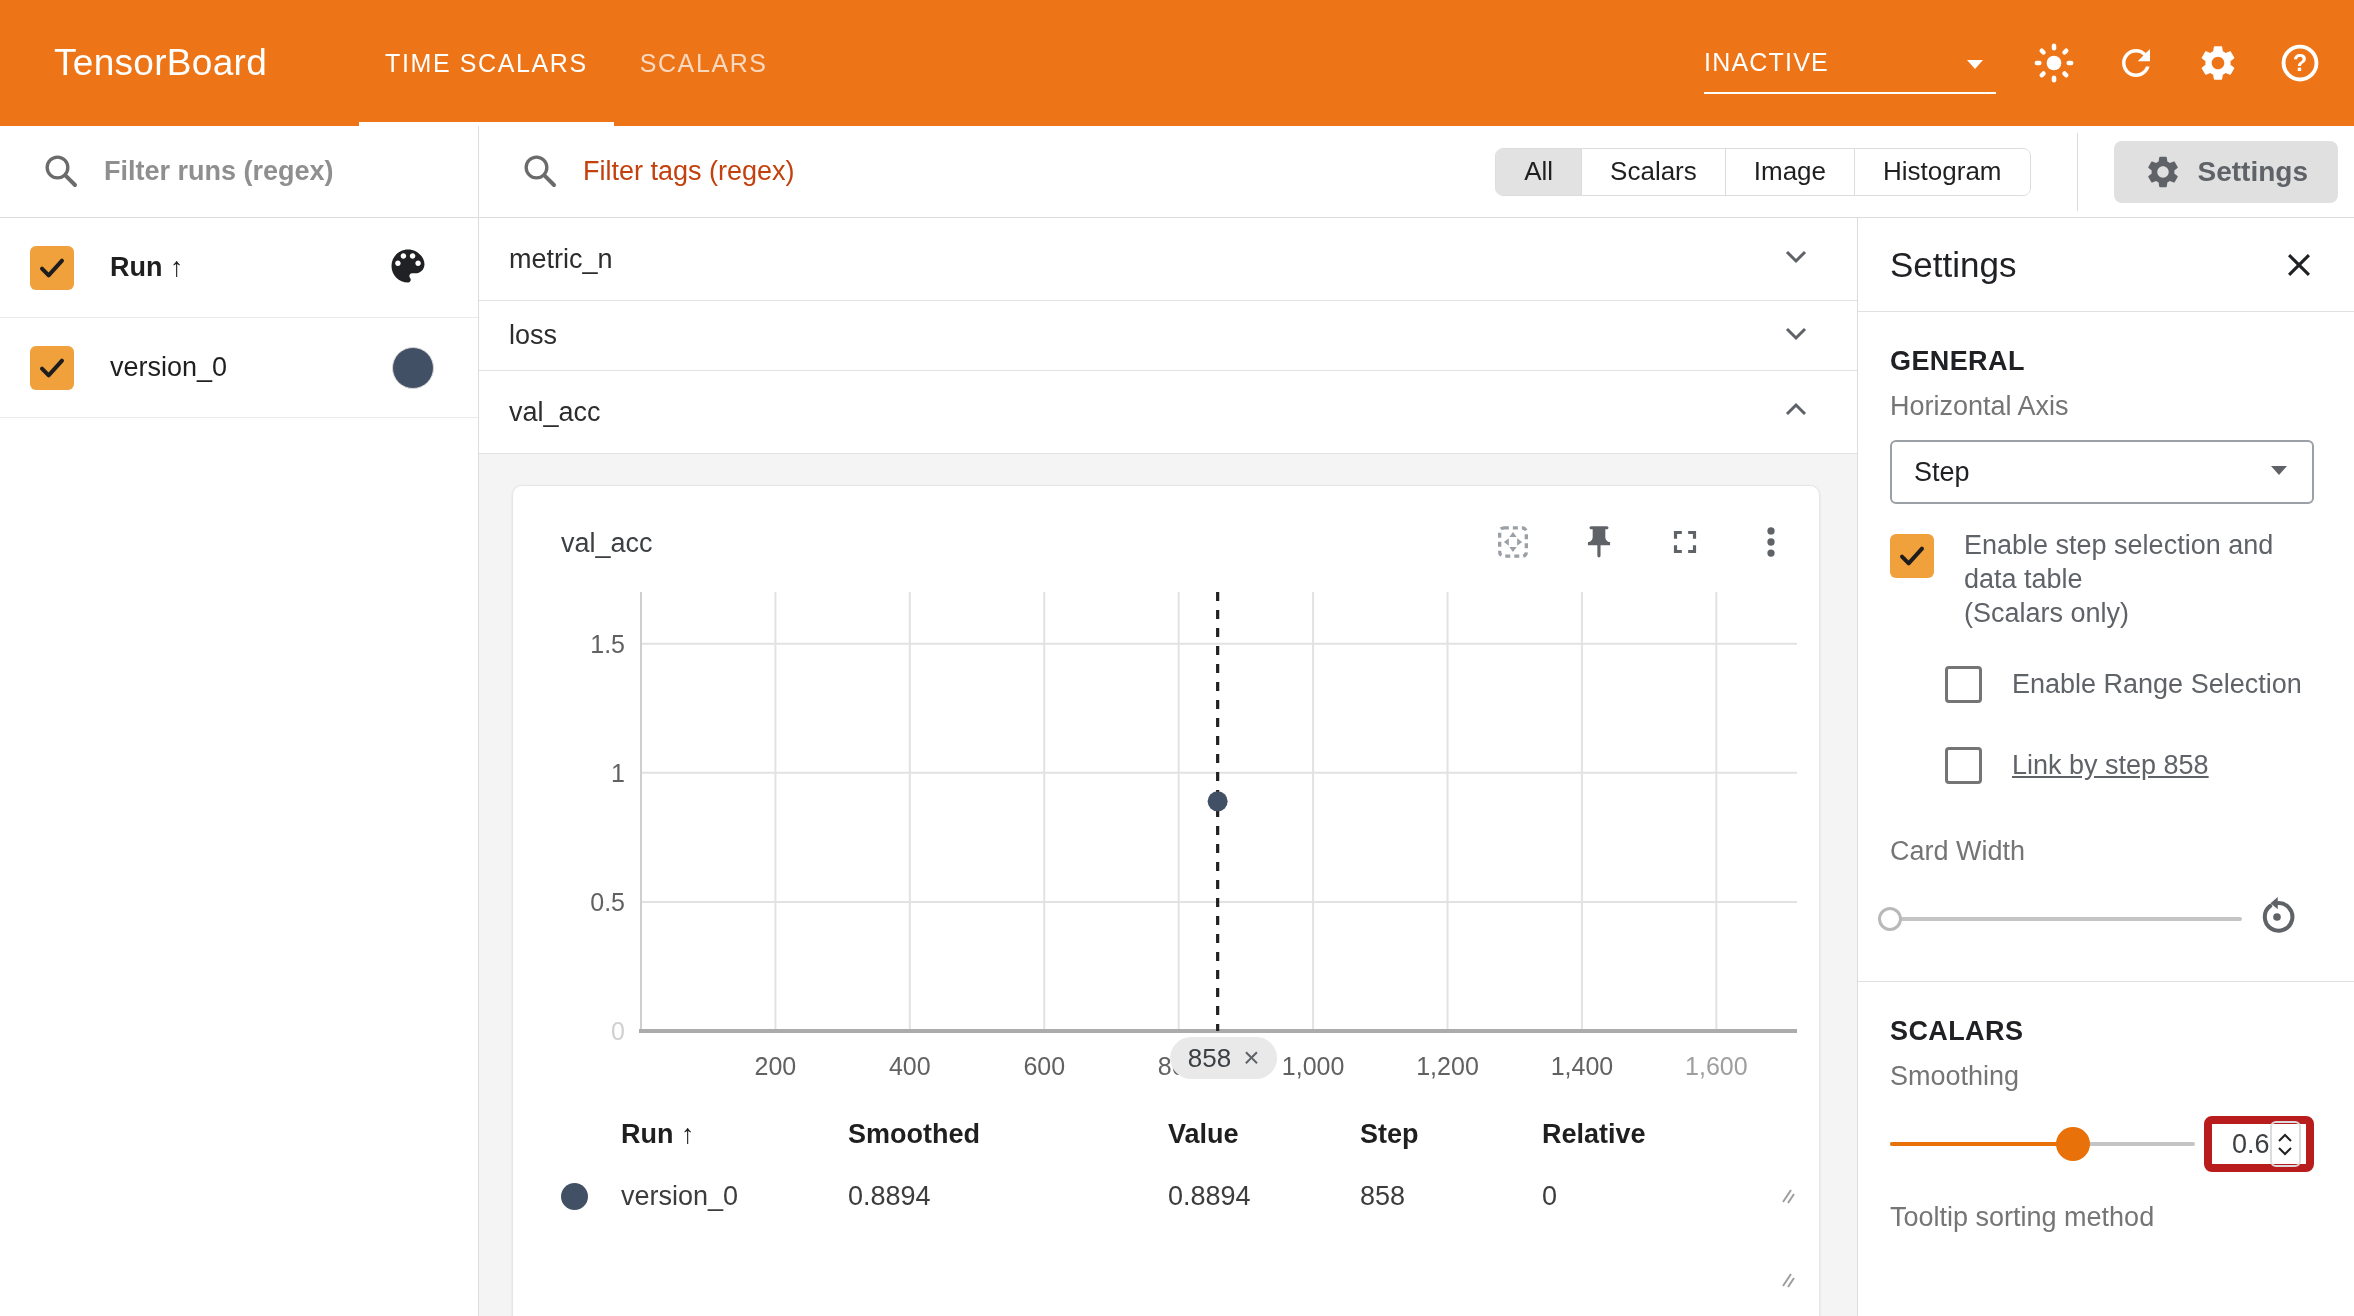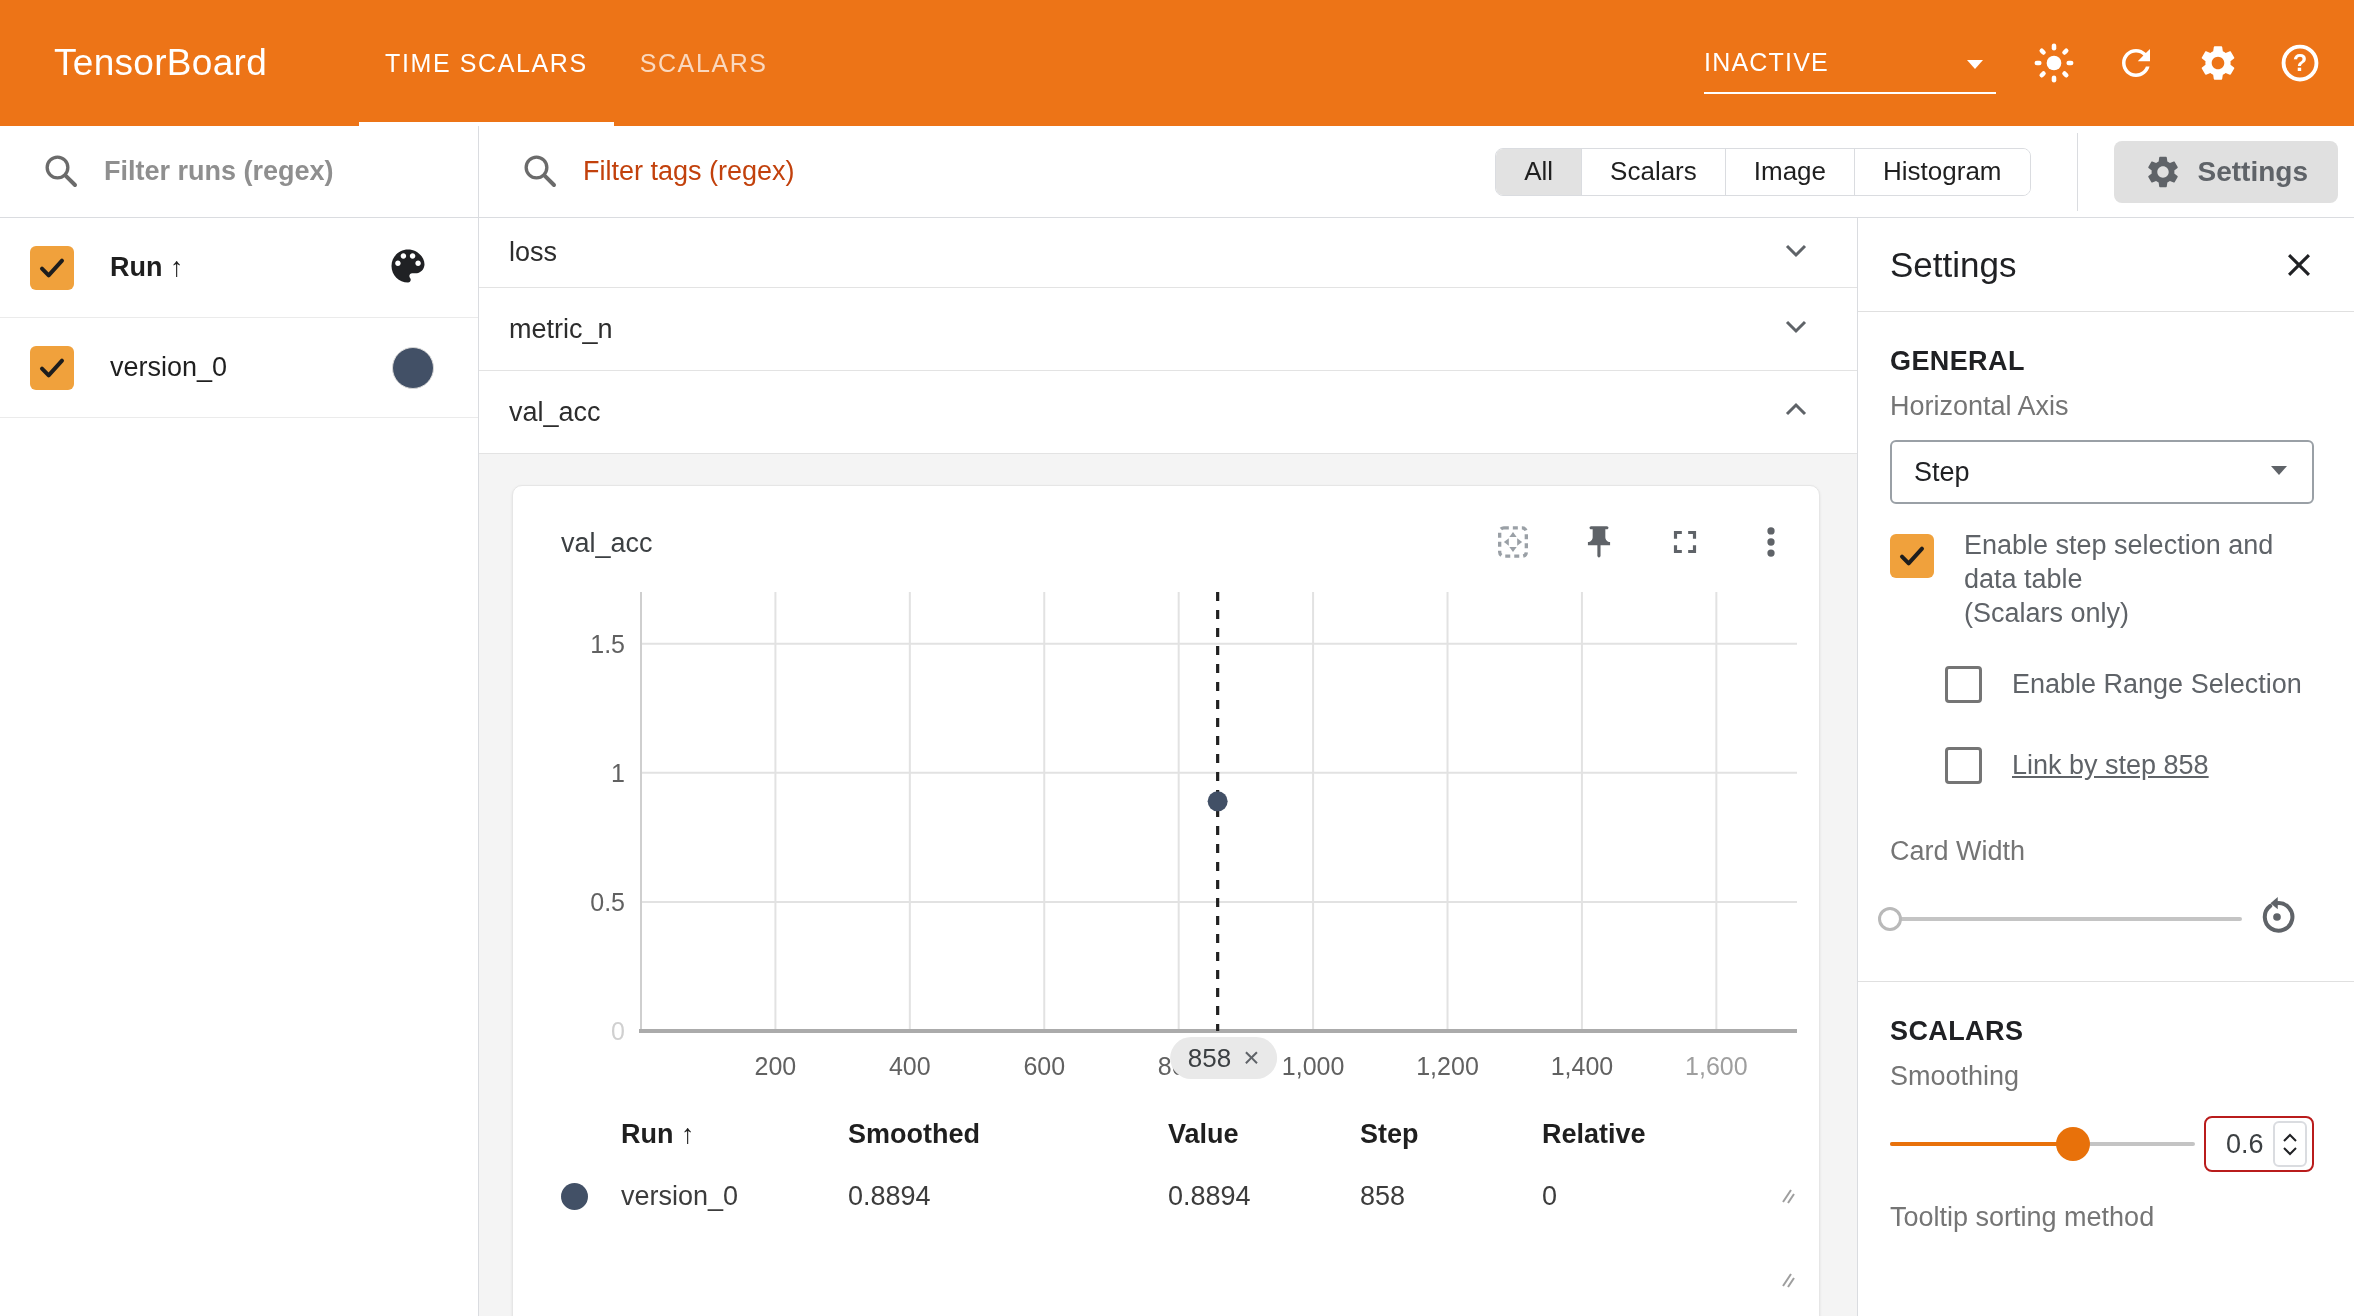--- a/index.html
+++ b/index.html
@@ -95,21 +95,21 @@
   .cbrow { display:flex; align-items:flex-start; cursor:pointer; }
   .cb { width:44px; height:44px; border-radius:6px; flex:none; display:flex; align-items:center; justify-content:center; }
   .cb.small { width:37px; height:37px; background:#fff; border:3px solid #757575; border-radius:4px; }
   .cblabel { margin-left:30px; font-size:27px; color:#5f6368; line-height:34px; margin-top:-6px; }
   .indent { margin-left:55px; }
   .slider-row { display:flex; align-items:center; margin-top:32px; height:40px; }
   .track { position:relative; height:4px; background:#c4c4c4; border-radius:2px; }
   .track .fill { position:absolute; left:0; top:0; height:4px; border-radius:2px; }
   .thumb { position:absolute; top:50%; transform:translate(-50%,-50%); border-radius:50%; }
   .thumb.hollow { width:24px; height:24px; background:#fff; border:3px solid #b9b9b9; }
-  .numbox { margin-left:auto; width:110px; height:56px; border:2px solid #b91c1c; border-radius:8px;
+  .numbox { margin-left:auto; width:110px; height:56px; border:8px solid #b91c1c; border-radius:8px;
             display:flex; align-items:center; }
   .numbox .nval { font-size:27px; color:#3c4043; padding-left:20px; flex:1; }
   .spin { width:34px; height:46px; border:2px solid #dadce0; border-radius:6px; margin-right:5px;
           display:flex; flex-direction:column; align-items:center; justify-content:center; gap:3px; cursor:pointer; }
   .pdivider { height:1px; background:#e0e0e0; margin:42px -40px 0 -32px; }
 </style>
 </head>
 <body>
 
 <div class="header-bar" style="background: rgb(237, 116, 23);">
@@ -229,30 +229,30 @@
         <svg width="38" height="38" viewBox="0 0 24 24" fill="#5f6368">
           <path d="M19.14,12.94c0.04-0.3,0.06-0.61,0.06-0.94c0-0.32-0.02-0.64-0.07-0.94l2.03-1.58c0.18-0.14,0.23-0.41,0.12-0.61l-1.92-3.32c-0.12-0.22-0.37-0.29-0.59-0.22l-2.39,0.96c-0.5-0.38-1.03-0.7-1.62-0.94L14.4,2.81c-0.04-0.24-0.24-0.41-0.48-0.41h-3.84c-0.24,0-0.43,0.17-0.47,0.41L9.25,5.35C8.66,5.59,8.12,5.92,7.63,6.29L5.24,5.33c-0.22-0.08-0.47,0-0.59,0.22L2.74,8.87C2.62,9.08,2.66,9.34,2.86,9.48l2.03,1.58C4.84,11.36,4.8,11.69,4.8,12s0.02,0.64,0.07,0.94l-2.03,1.58c-0.18,0.14-0.23,0.41-0.12,0.61l1.92,3.32c0.12,0.22,0.37,0.29,0.59,0.22l2.39-0.96c0.5,0.38,1.03,0.7,1.62,0.94l0.36,2.54c0.05,0.24,0.24,0.41,0.48,0.41h3.84c0.24,0,0.44-0.17,0.47-0.41l0.36-2.54c0.59-0.24,1.13-0.56,1.62-0.94l2.39,0.96c0.22,0.08,0.47,0,0.59-0.22l1.92-3.32c0.12-0.22,0.07-0.47-0.12-0.61L19.14,12.94z M12,15.6c-1.98,0-3.6-1.62-3.6-3.6s1.62-3.6,3.6-3.6s3.6,1.62,3.6,3.6S13.98,15.6,12,15.6z"></path>
         </svg>
         <span>Settings</span>
       </div>
     </div>
 
     <div class="content-row">
 
       <div class="mid">
-        <div class="sect s1">
-          <span class="slabel">loss</span>
+        <div class="sect s2">
+          <span class="slabel">metric_n</span>
           <span class="chev">
             <svg width="34" height="22" viewBox="0 0 34 22">
                 <polyline points="8,6 17,15 26,6" fill="none" stroke="#5f6368" stroke-width="3"></polyline>
               </svg>
           </span>
         </div>
-        <div class="sect s2">
-          <span class="slabel">metric_n</span>
+        <div class="sect s1">
+          <span class="slabel">loss</span>
           <span class="chev">
             <svg width="34" height="22" viewBox="0 0 34 22">
                 <polyline points="8,6 17,15 26,6" fill="none" stroke="#5f6368" stroke-width="3"></polyline>
               </svg>
           </span>
         </div>
         <div class="sect s3">
           <span class="slabel">val_acc</span>
           <span class="chev">
             <svg width="34" height="22" viewBox="0 0 34 22">

